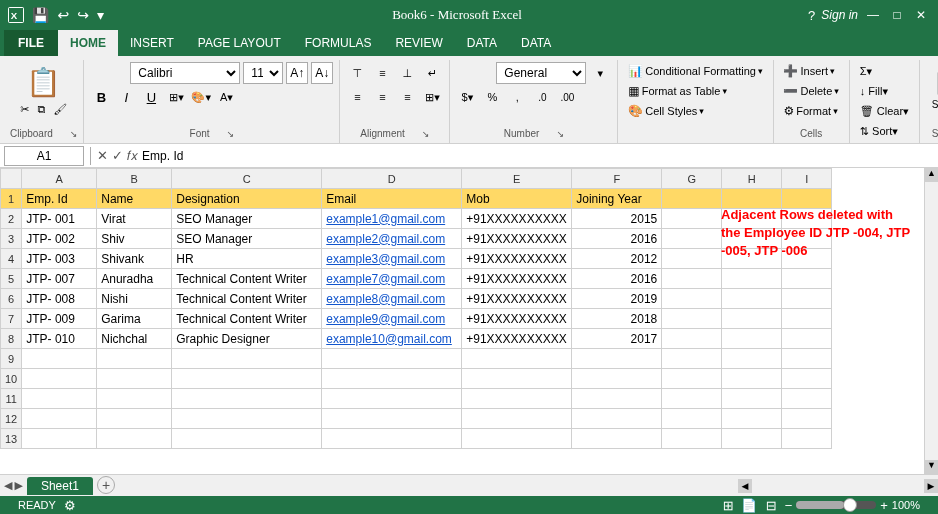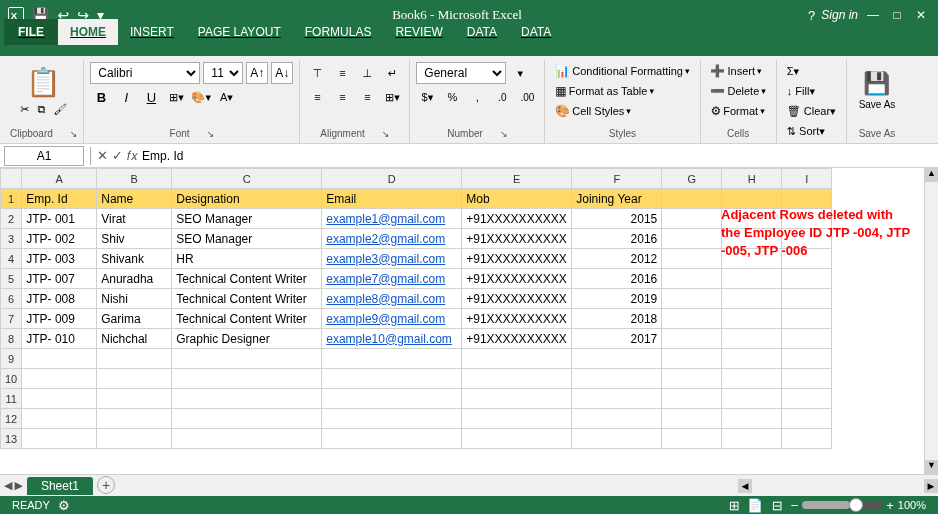--- a/index.html
+++ b/index.html
@@ -23,23 +23,22 @@
     .title-icon svg { width: 14px; height: 14px; }
     .window-btn { width: 18px; height: 18px; display: inline-flex; align-items: center; justify-content: center; font-size: 12px; cursor: pointer; color: white; }
     .quick-access { display: flex; align-items: center; gap: 4px; }
     .qa-btn { color: white; font-size: 14px; cursor: pointer; padding: 0 2px; }
 
     
     .ribbon-tabs {
       background: #217346;
       display: flex;
       align-items: flex-end;
-      padding: 0 0 11px 4px;
+      padding: 0 0 0 4px;
       height: 26px;
-      text-decoration: underline;
     }
     .ribbon-tab {
       padding: 4px 12px;
       color: white;
       font-size: 12px;
       cursor: pointer;
       height: 26px;
       display: flex;
       align-items: center;
     }
@@ -131,20 +130,21 @@
       align-items: center;
       gap: 3px;
     }
     .font-selector {
       width: 110px;
       height: 22px;
       border: 1px solid #aaa;
       background: white;
       font-size: 12px;
       padding: 1px 3px;
+      margin-left: 40px;
     }
     .size-selector {
       width: 40px;
       height: 22px;
       border: 1px solid #aaa;
       background: white;
       font-size: 12px;
       padding: 1px 3px;
     }
     .font-btn {
@@ -293,21 +293,21 @@
     }
 
     
     .status-bar {
       height: 18px;
       background: #217346;
       color: white;
       display: flex;
       align-items: center;
       justify-content: space-between;
-      padding: 0 12px;
+      padding: 0 18px;
       font-size: 11px;
     }
     .status-left { display: flex; align-items: center; gap: 8px; }
     .status-right { display: flex; align-items: center; gap: 8px; }
     .zoom-control { display: flex; align-items: center; gap: 4px; }
 
     .sign-in { color: white; font-size: 12px; cursor: pointer; font-style: italic; }
 
     
     .v-scrollbar {
@@ -509,23 +509,20 @@
           <span style="font-size:12px;">▦</span>
           <span>Format as Table</span>
           <span style="font-size:9px;">▾</span>
         </div>
         <div class="ribbon-btn-small">
           <span style="font-size:12px;">🎨</span>
           <span>Cell Styles</span>
           <span style="font-size:9px;">▾</span>
         </div>
       </div>
-    </div>
-    <div class="ribbon-group-label">
-      <span>Styles</span>
     </div>
   </div>
 
   <div class="ribbon-group">
     <div class="ribbon-group-content">
       <div class="font-section">
         <div class="ribbon-btn-small">
           <span style="font-size:12px;">➕</span>
           <span>Insert</span>
           <span style="font-size:9px;">▾</span>

